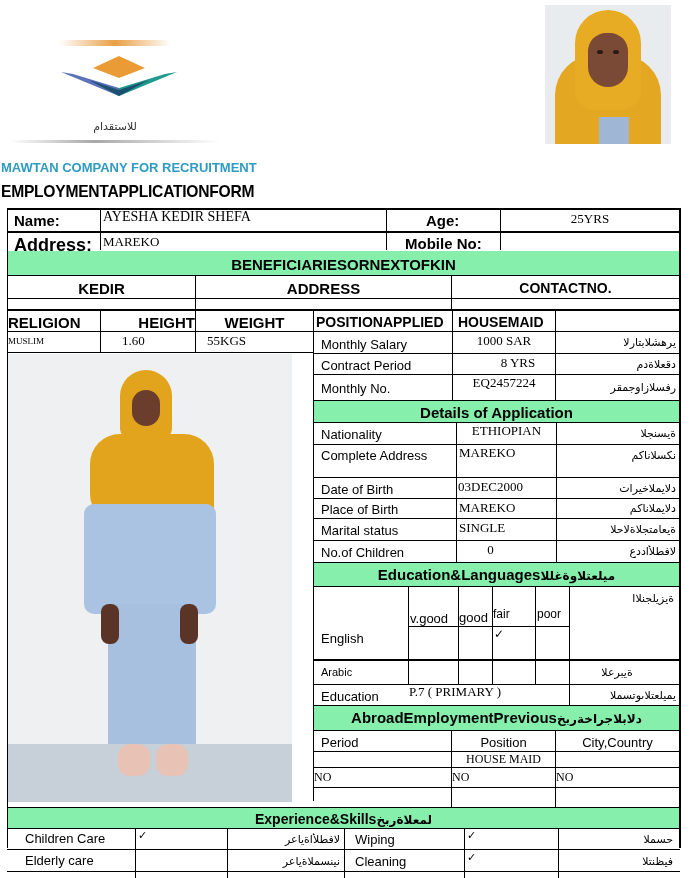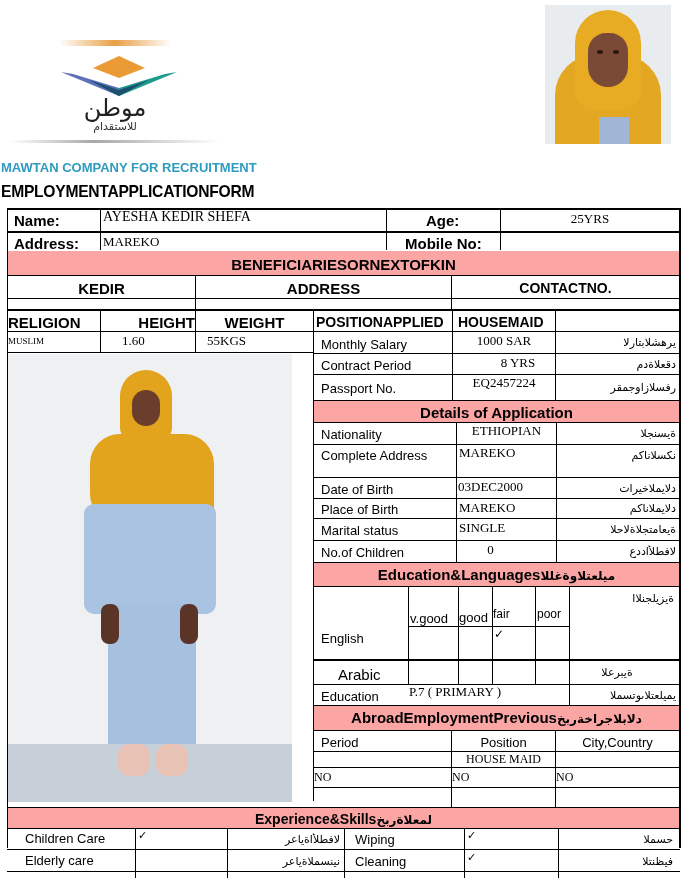--- a/index.html
+++ b/index.html
@@ -1,38 +1,37 @@
 <!DOCTYPE html>
 <html><head>
 <meta charset="utf-8">
 <style>
   html,body{margin:0;padding:0;background:#fff;}
   body{width:695px;height:878px;position:relative;overflow:hidden;font-family:"Liberation Sans",sans-serif;color:#000;}
   .abs{position:absolute;box-sizing:border-box;}
   .serif{font-family:"Liberation Serif",serif;}
   .lbl{font-family:"Liberation Sans",sans-serif;}
   .hb{font-weight:bold;}
-  .band{background:#fca5a5;}
+  .band{background:#86efac;}
   .hl{position:absolute;background:#000;height:1px;}
   .vl{position:absolute;background:#000;width:1px;}
   .ar{direction:rtl;text-align:right;font-family:"DejaVu Sans",sans-serif;font-size:11px;}
   .cell{position:absolute;box-sizing:border-box;white-space:nowrap;overflow:hidden;}
 </style>
 </head>
 <body>
 
 <div class="abs" style="left:55px;top:38px;width:140px;height:100px;">
   <div class="abs" style="left:4px;top:2px;width:112px;height:6px;background:linear-gradient(90deg,rgba(232,160,70,0),#e8a046 50%,rgba(232,160,70,0));border-radius:3px;"></div>
   <svg class="abs" style="left:4px;top:16px;" width="120" height="44" viewBox="0 0 120 44">
     <polygon points="34,14 60,2 86,14 60,24" fill="#eb9b35"></polygon>
     <polygon points="2,18 60,42 60,34 14,20" fill="#5b72b8"></polygon>
     <polygon points="118,18 60,42 60,34 106,20" fill="#1f9b8e"></polygon>
     <polygon points="30,26 60,42 90,26 60,36" fill="#1d4f6e"></polygon>
   </svg>
-  <div class="abs" style="left:0;top:56px;width:120px;text-align:center;font-family:'DejaVu Sans',sans-serif;font-size:24px;color:#222;direction:rtl;">موطن</div>
   <div class="abs" style="left:0;top:82px;width:120px;text-align:center;font-family:'DejaVu Sans',sans-serif;font-size:11px;color:#333;direction:rtl;">للاستقدام</div>
 </div>
 <div class="abs" style="left:10px;top:140px;width:210px;height:3px;background:linear-gradient(90deg,rgba(160,160,160,0),#a8a8a8 40%,rgba(160,160,160,0));"></div>
 
 <div class="abs" style="left:545px;top:5px;width:126px;height:139px;background:#e9ecef;overflow:hidden;">
   <div class="abs" style="left:10px;top:50px;width:106px;height:100px;background:#e3a722;border-radius:40px 40px 0 0;"></div>
   <div class="abs" style="left:30px;top:5px;width:66px;height:100px;background:#e8ab24;border-radius:34px 34px 20px 20px;"></div>
   <div class="abs" style="left:43px;top:28px;width:40px;height:54px;background:#7a4a36;border-radius:20px 20px 22px 22px;"></div>
   <div class="abs" style="left:52px;top:45px;width:6px;height:4px;background:#2a1a14;border-radius:50%;"></div>
   <div class="abs" style="left:68px;top:45px;width:6px;height:4px;background:#2a1a14;border-radius:50%;"></div>
@@ -48,21 +47,21 @@
 <div class="vl" style="left:100px;top:208px;height:42px;"></div>
 <div class="vl" style="left:386px;top:208px;height:42px;"></div>
 <div class="vl" style="left:500px;top:208px;height:42px;"></div>
 <div class="hl" style="left:7px;top:231px;width:673px;height:2px;"></div>
 
 <div class="cell lbl hb" style="left:14px;top:212px;font-size:15px;">Name:</div>
 <div class="cell serif" style="left:103px;top:209px;font-size:14px;">AYESHA KEDIR  SHEFA</div>
 <div class="cell lbl hb" style="left:426px;top:212px;font-size:15px;">Age:</div>
 <div class="cell serif" style="left:501px;top:211px;width:178px;text-align:center;font-size:13px;">25YRS</div>
 
-<div class="cell lbl hb" style="left:14px;top:235px;font-size:15px;">Address:</div>
+<div class="cell lbl hb" style="left:14px;top:235px;font-size:18px;">Address:</div>
 <div class="cell serif" style="left:103px;top:234px;font-size:13px;">MAREKO</div>
 <div class="cell lbl hb" style="left:405px;top:235px;font-size:15px;">Mobile No:</div>
 <div class="cell serif" style="left:502px;top:234px;width:176px;font-size:13px;"></div>
 
 <div class="abs band" style="left:8px;top:251px;width:671px;height:24px;">
   <div class="cell lbl hb" style="left:0;top:5px;width:100%;text-align:center;font-size:15px;">BENEFICIARIESORNEXTOFKIN</div>
 </div>
 <div class="hl" style="left:7px;top:275px;width:673px;"></div>
 <div class="vl" style="left:195px;top:275px;height:34px;"></div>
 <div class="vl" style="left:451px;top:275px;height:34px;"></div>
@@ -93,21 +92,21 @@
 <div class="cell serif" style="left:207px;top:333px;font-size:13px;">55KGS</div>
 
 <div class="cell lbl" style="left:321px;top:337px;font-size:13px;">Monthly Salary</div>
 <div class="cell serif" style="left:453px;top:333px;width:102px;text-align:center;font-size:13px;">1000 SAR</div>
 <div class="cell ar" style="left:556px;top:336px;width:120px;">يرهشلابتارلا</div>
 
 <div class="cell lbl" style="left:321px;top:358px;font-size:13px;">Contract Period</div>
 <div class="cell serif" style="left:453px;top:355px;width:130px;text-align:center;font-size:13px;">8 YRS</div>
 <div class="cell ar" style="left:556px;top:358px;width:120px;">دقعلاةدم</div>
 
-<div class="cell lbl" style="left:321px;top:381px;font-size:13px;">Passport No.</div>
+<div class="cell lbl" style="left:321px;top:381px;font-size:13px;">Monthly No.</div>
 <div class="cell serif" style="left:453px;top:375px;width:102px;text-align:center;font-size:13px;">EQ2457224</div>
 <div class="cell ar" style="left:556px;top:381px;width:120px;">رفسلازاوجمقر</div>
 
 <div class="abs" style="left:8px;top:354px;width:284px;height:448px;background:#eef0f2;overflow:hidden;">
   <div class="abs" style="left:0;top:390px;width:284px;height:60px;background:#c7cfd9;"></div>
   <div class="abs" style="left:112px;top:16px;width:52px;height:70px;background:#e2a41c;border-radius:26px 26px 12px 12px;"></div>
   <div class="abs" style="left:124px;top:36px;width:28px;height:36px;background:#6b3d2c;border-radius:14px;"></div>
   <div class="abs" style="left:82px;top:80px;width:124px;height:90px;background:#e2a41c;border-radius:30px 30px 10px 30px;"></div>
   <div class="abs" style="left:76px;top:150px;width:132px;height:110px;background:#aac3e2;border-radius:10px;"></div>
   <div class="abs" style="left:100px;top:250px;width:88px;height:140px;background:#a7c0df;"></div>
@@ -178,21 +177,21 @@
 
 <div class="cell lbl" style="left:410px;top:611px;font-size:13px;">v.good</div>
 <div class="cell lbl" style="left:459px;top:610px;font-size:13px;">good</div>
 <div class="cell lbl" style="left:493px;top:607px;font-size:12px;">fair</div>
 <div class="cell lbl" style="left:537px;top:607px;font-size:12px;">poor</div>
 <div class="cell ar" style="left:572px;top:592px;width:102px;">ةيزيلجنلاا</div>
 
 <div class="cell lbl" style="left:321px;top:631px;font-size:13px;">English</div>
 <div class="cell" style="left:494px;top:627px;font-size:12px;font-family:'DejaVu Sans',sans-serif;">✓</div>
 
-<div class="cell lbl" style="left:321px;top:666px;font-size:15px;margin-left:17px;">Arabic</div>
+<div class="cell lbl" style="left:321px;top:666px;font-size:11px;">Arabic</div>
 <div class="cell ar" style="left:572px;top:666px;width:90px;text-align:center;">ةيبرعلا</div>
 
 <div class="cell lbl" style="left:321px;top:689px;font-size:13px;">Education</div>
 <div class="cell serif" style="left:409px;top:684px;font-size:13px;">P.7 ( PRIMARY )</div>
 <div class="cell ar" style="left:572px;top:689px;width:104px;">يميلعتلاىوتسملا</div>
 
 <div class="abs band" style="left:314px;top:706px;width:365px;height:24px;">
   <div class="cell" style="left:0;top:3px;width:100%;text-align:center;">
     <span class="lbl hb" style="font-size:15px;">AbroadEmploymentPrevious</span><span style="font-family:'DejaVu Sans',sans-serif;font-size:12px;font-weight:bold;direction:rtl;">دلابلاجراخةربخ</span>
   </div>

